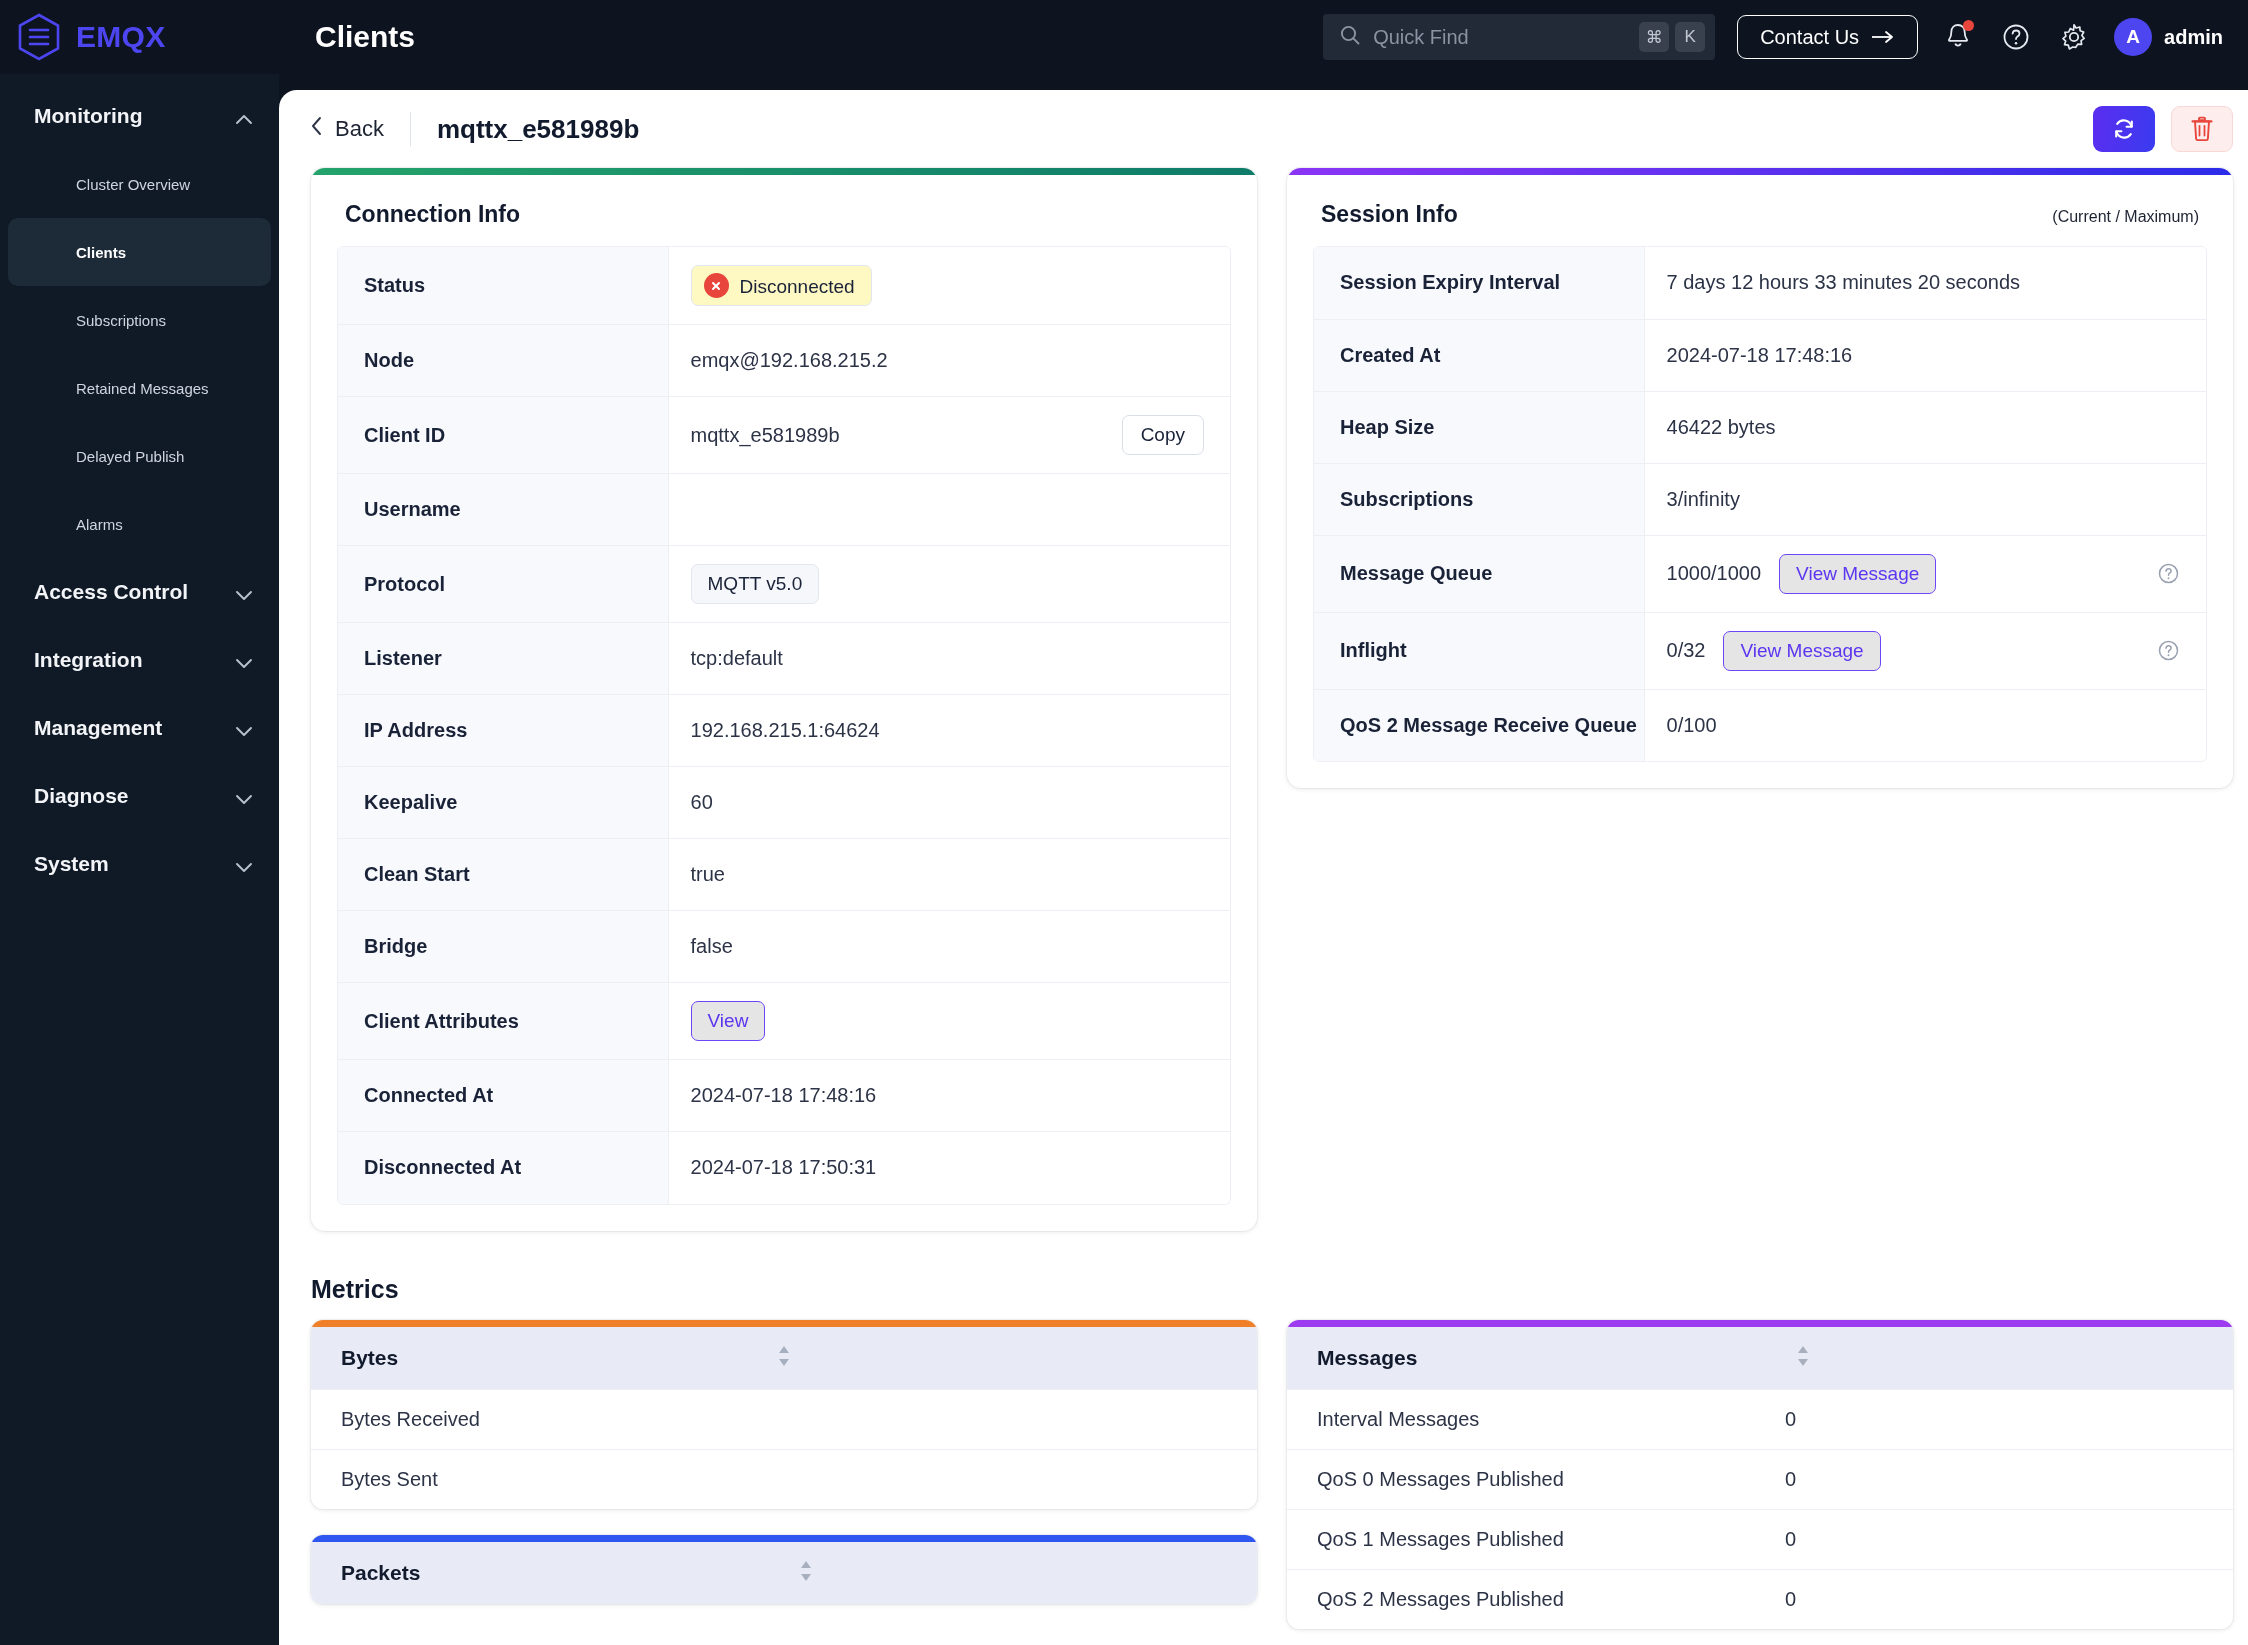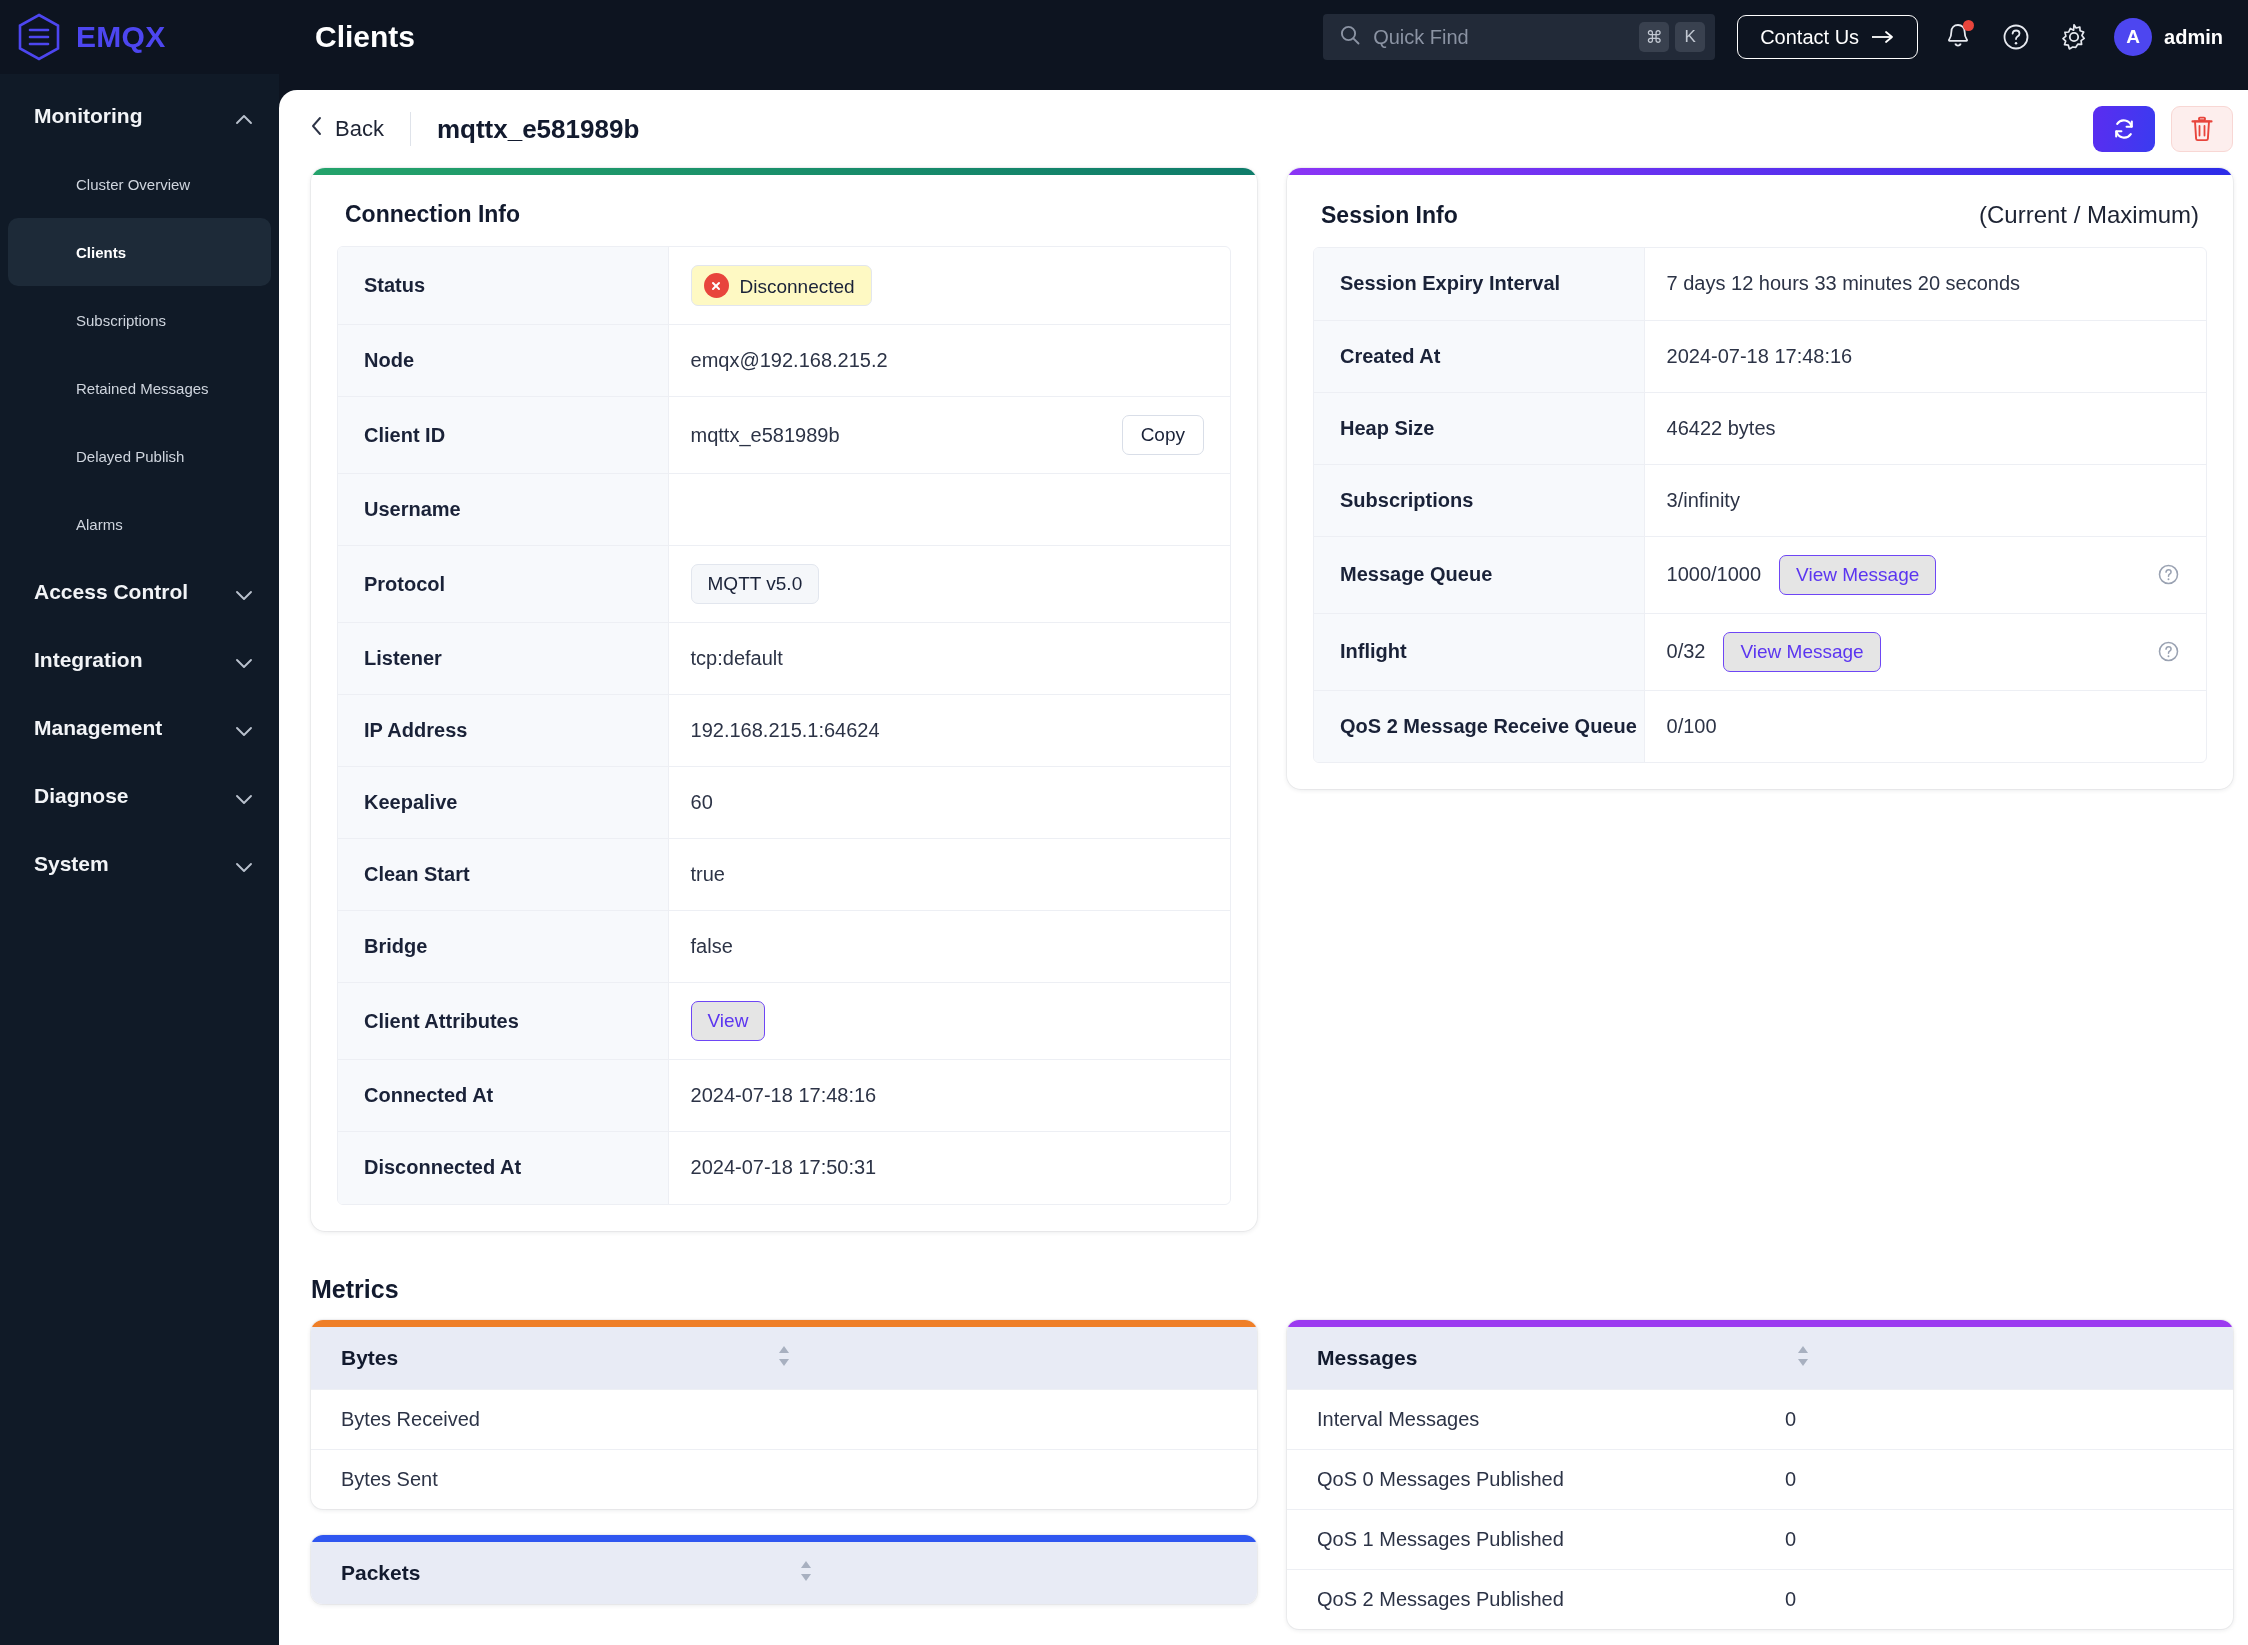--- a/index.html
+++ b/index.html
@@ -124,21 +124,21 @@
   .accent-green  { background: linear-gradient(90deg, #24a36b 0%, #0f7c6a 100%); }
   .accent-purple { background: linear-gradient(90deg, #8b35f5 0%, #2c2ce8 100%); }
   .accent-orange { background: #ef7f28; }
   .accent-blue   { background: #2f56f0; }
   .accent-violet { background: #9c3bf0; }
 
   .card-head {
     display: flex; align-items: baseline; padding: 26px 34px 18px 34px;
   }
   .card-title { font-size: 23px; font-weight: 700; color: #121a2e; }
-  .card-sub { margin-left: auto; font-size: 24px; color: #1d2333; }
+  .card-sub { margin-left: auto; font-size: 16px; color: #1d2333; }
 
   .kvtable { width: 100%; border-collapse: collapse; }
   .kvtable tr { border-bottom: 1px solid #edeff4; }
   .kvtable tr:last-child { border-bottom: none; }
   .kvtable td { padding: 0; }
   .kv-key {
     width: 37%; background: #f7f9fc; padding: 22px 0 22px 26px !important;
     font-size: 20px; font-weight: 700; color: #1a2238; vertical-align: middle;
     border-right: 1px solid #edeff4; height: 72px;
   }

